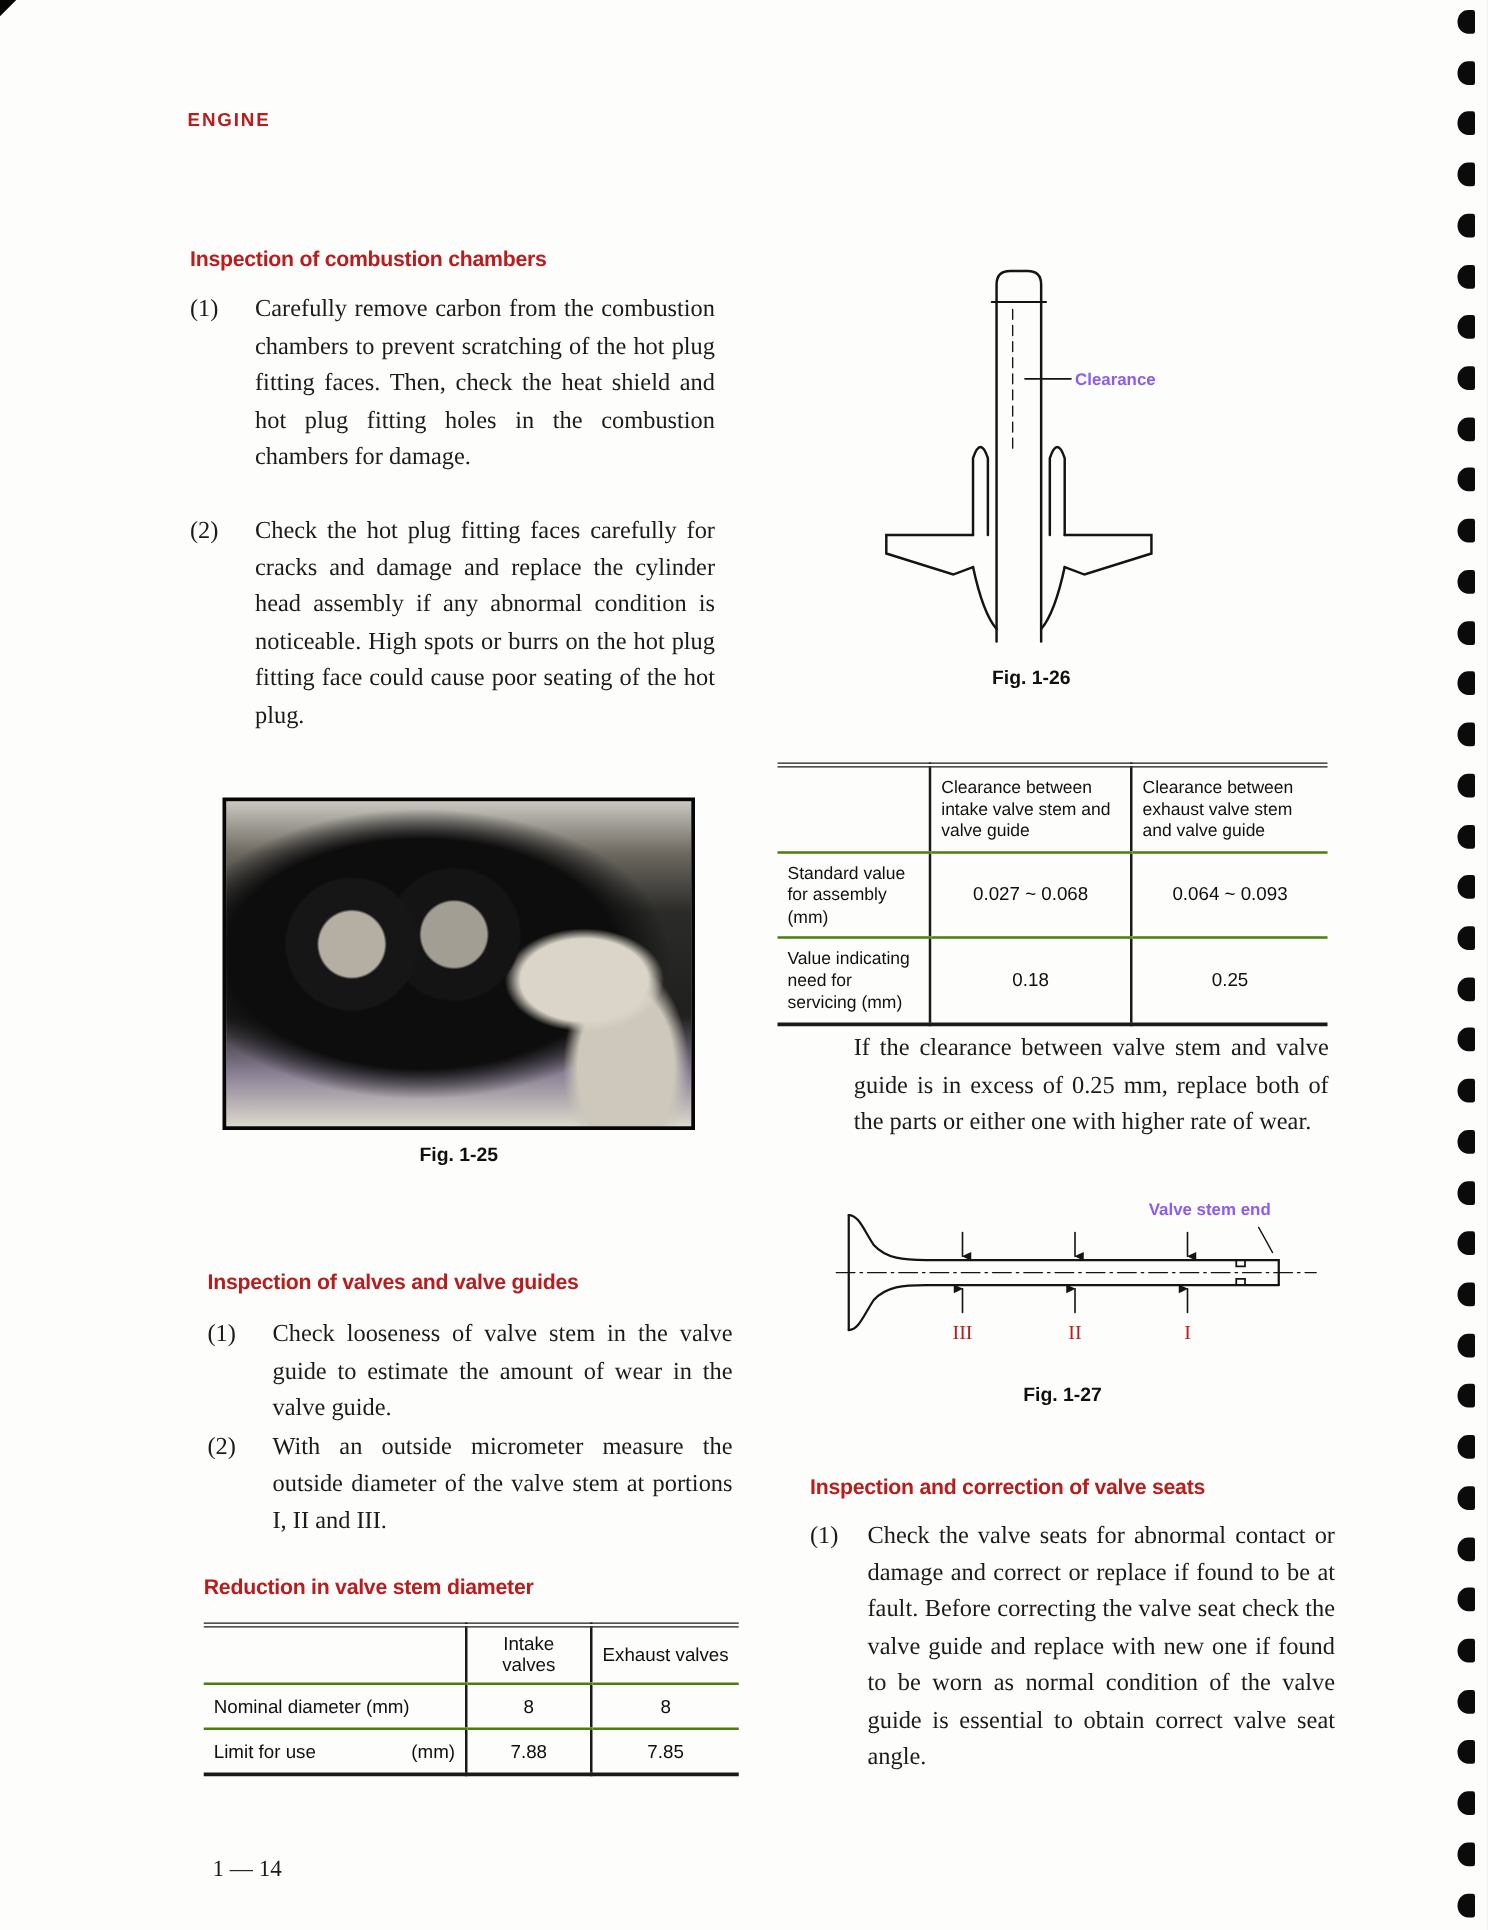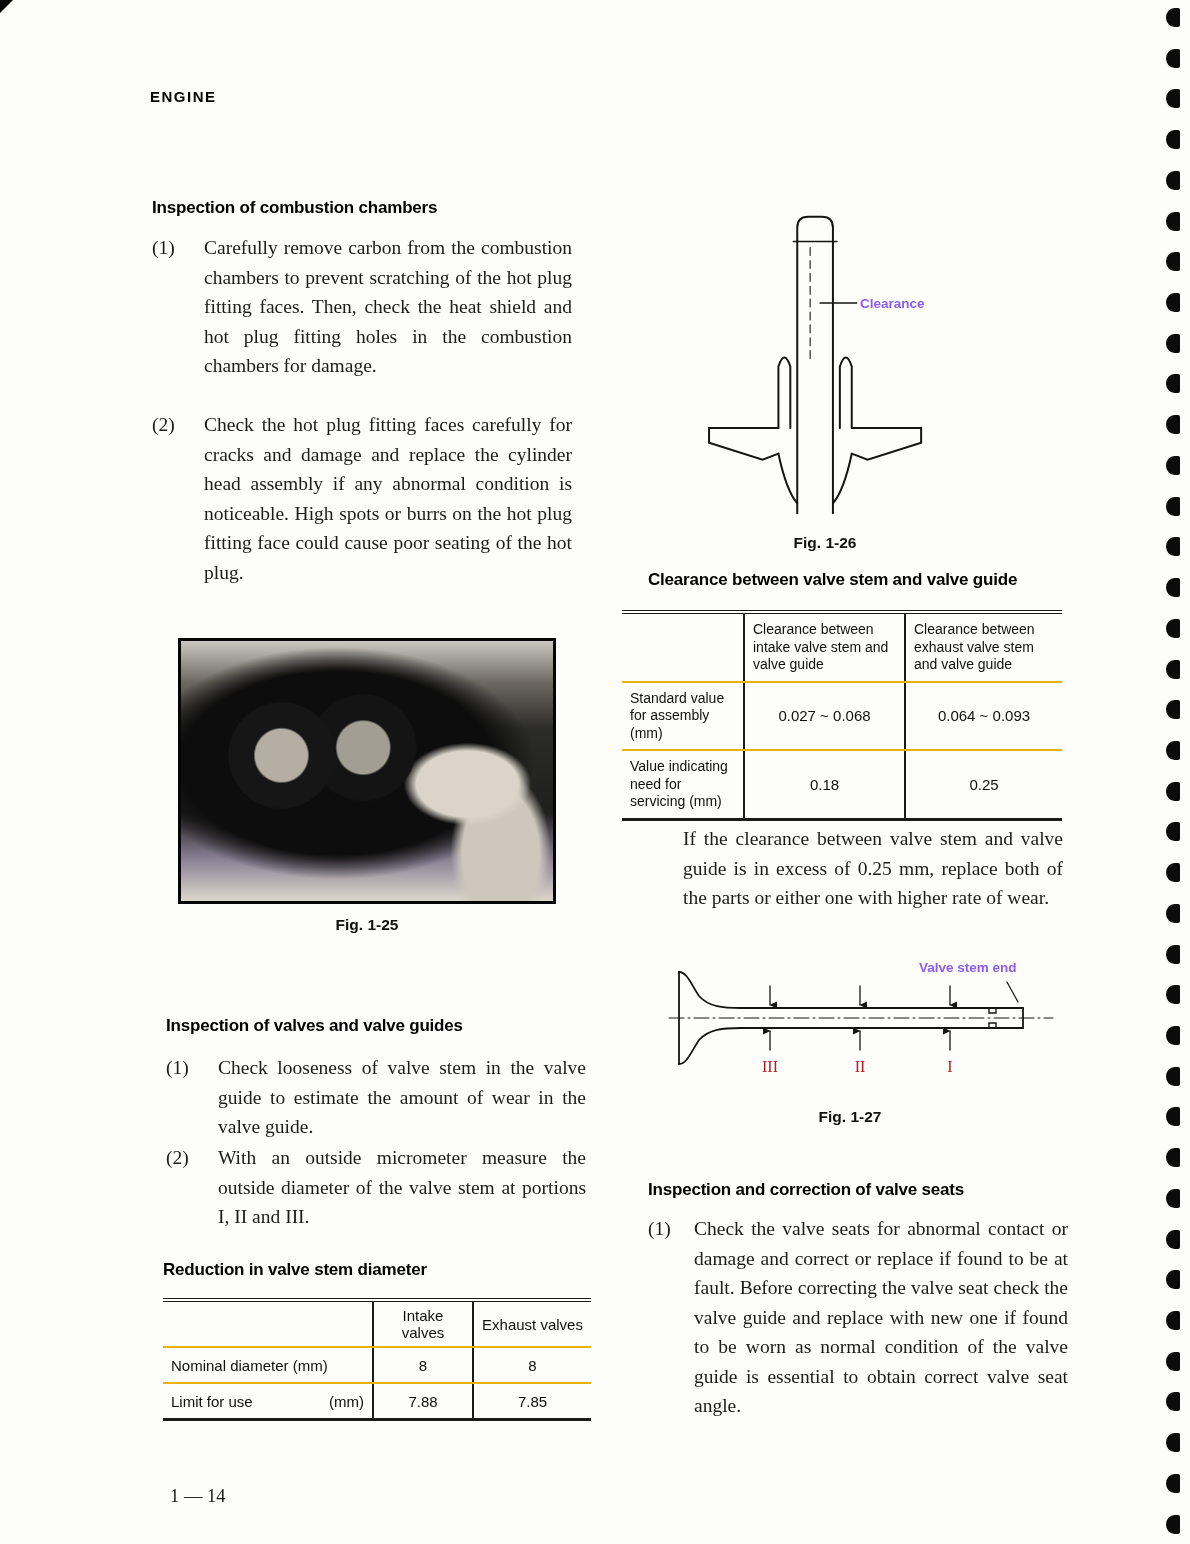--- a/index.html
+++ b/index.html
@@ -17,21 +17,21 @@
     position:absolute; right:9px; top:8px; bottom:10px; width:15px;
     display:flex; flex-direction:column; justify-content:space-between;
   }
   .mark {
     width:14px; height:19px; background:#0b0b0b;
     border-radius:9px 2px 2px 9px / 10px 2px 2px 10px;
   }
   
   .heading {
     position:absolute; font-family:"Liberation Sans", sans-serif;
-    font-weight:700; font-size:17px; letter-spacing:-0.2px; color:#000000;
+    font-weight:700; font-size:17px; letter-spacing:-0.2px; color:#b91c1c;
     white-space:nowrap;
   }
   .run-head { left:150px; top:88px; font-size:15px; letter-spacing:1.5px; }
   .body-text { font-size:19.5px; line-height:29.5px; text-align:justify; }
   .num-item { position:absolute; display:flex; }
   .num-item .num { flex:none; width:52px; font-size:19.5px; line-height:29.5px; }
   .num-item .itxt { flex:1; }
   .caption {
     position:absolute; font-family:"Liberation Sans", sans-serif;
     font-weight:700; font-size:15.5px; text-align:center; color:#101010;
@@ -78,21 +78,21 @@
     position:absolute; width:30px; text-align:center;
     font-family:"Liberation Serif", serif; font-size:16px; color:#b91c1c;
   }
   .m3 { left:100px; top:102px; } .m2 { left:190px; top:102px; } .m1 { left:280px; top:102px; }
   
   .manual-table {
     position:absolute; border-collapse:collapse;
     font-family:"Liberation Sans", sans-serif; color:#101010;
     border-top:4px double #1a1a1a; border-bottom:3px solid #1a1a1a;
   }
-  .manual-table td { border-bottom:2px solid #eab308; vertical-align:middle; }
+  .manual-table td { border-bottom:2px solid #4d7c0f; vertical-align:middle; }
   .manual-table td + td { border-left:2px solid #1a1a1a; }
   .manual-table tr:last-child td { border-bottom:none; }
   .t1 { left:163px; top:1298px; width:428px; font-size:15px; }
   .t1 td { padding:5px 8px; height:24px; }
   .t1 .c { text-align:center; }
   .t1 .lbl-split { display:flex; justify-content:space-between; border-bottom:none; }
   .t2 { left:622px; top:610px; width:440px; font-size:14px; line-height:17.5px; }
   .t2 td { padding:7px 8px; }
   .t2 .head { text-align:left; }
   .t2 .lbl { text-align:left; }
@@ -227,21 +227,20 @@
         <path d="M192 232 H262 V247 L208 264 L192 258"></path>
 
         <path d="M118 258 C124 286 130 300 137 308"></path>
         <path d="M192 258 C186 286 180 300 173 308"></path>
       </g>
     </svg>
     <div class="fig-label lbl-clearance">Clearance</div>
   </div>
   <div class="caption cap26">Fig. 1-26</div>
 
-  <div class="heading h-clear">Clearance between valve stem and valve guide</div>
 
   <table class="manual-table t2">
     <colgroup>
         <col style="width:122px">
         <col style="width:161px">
         <col style="width:157px">
       </colgroup>
     <tbody>
       <tr>
         <td></td>

